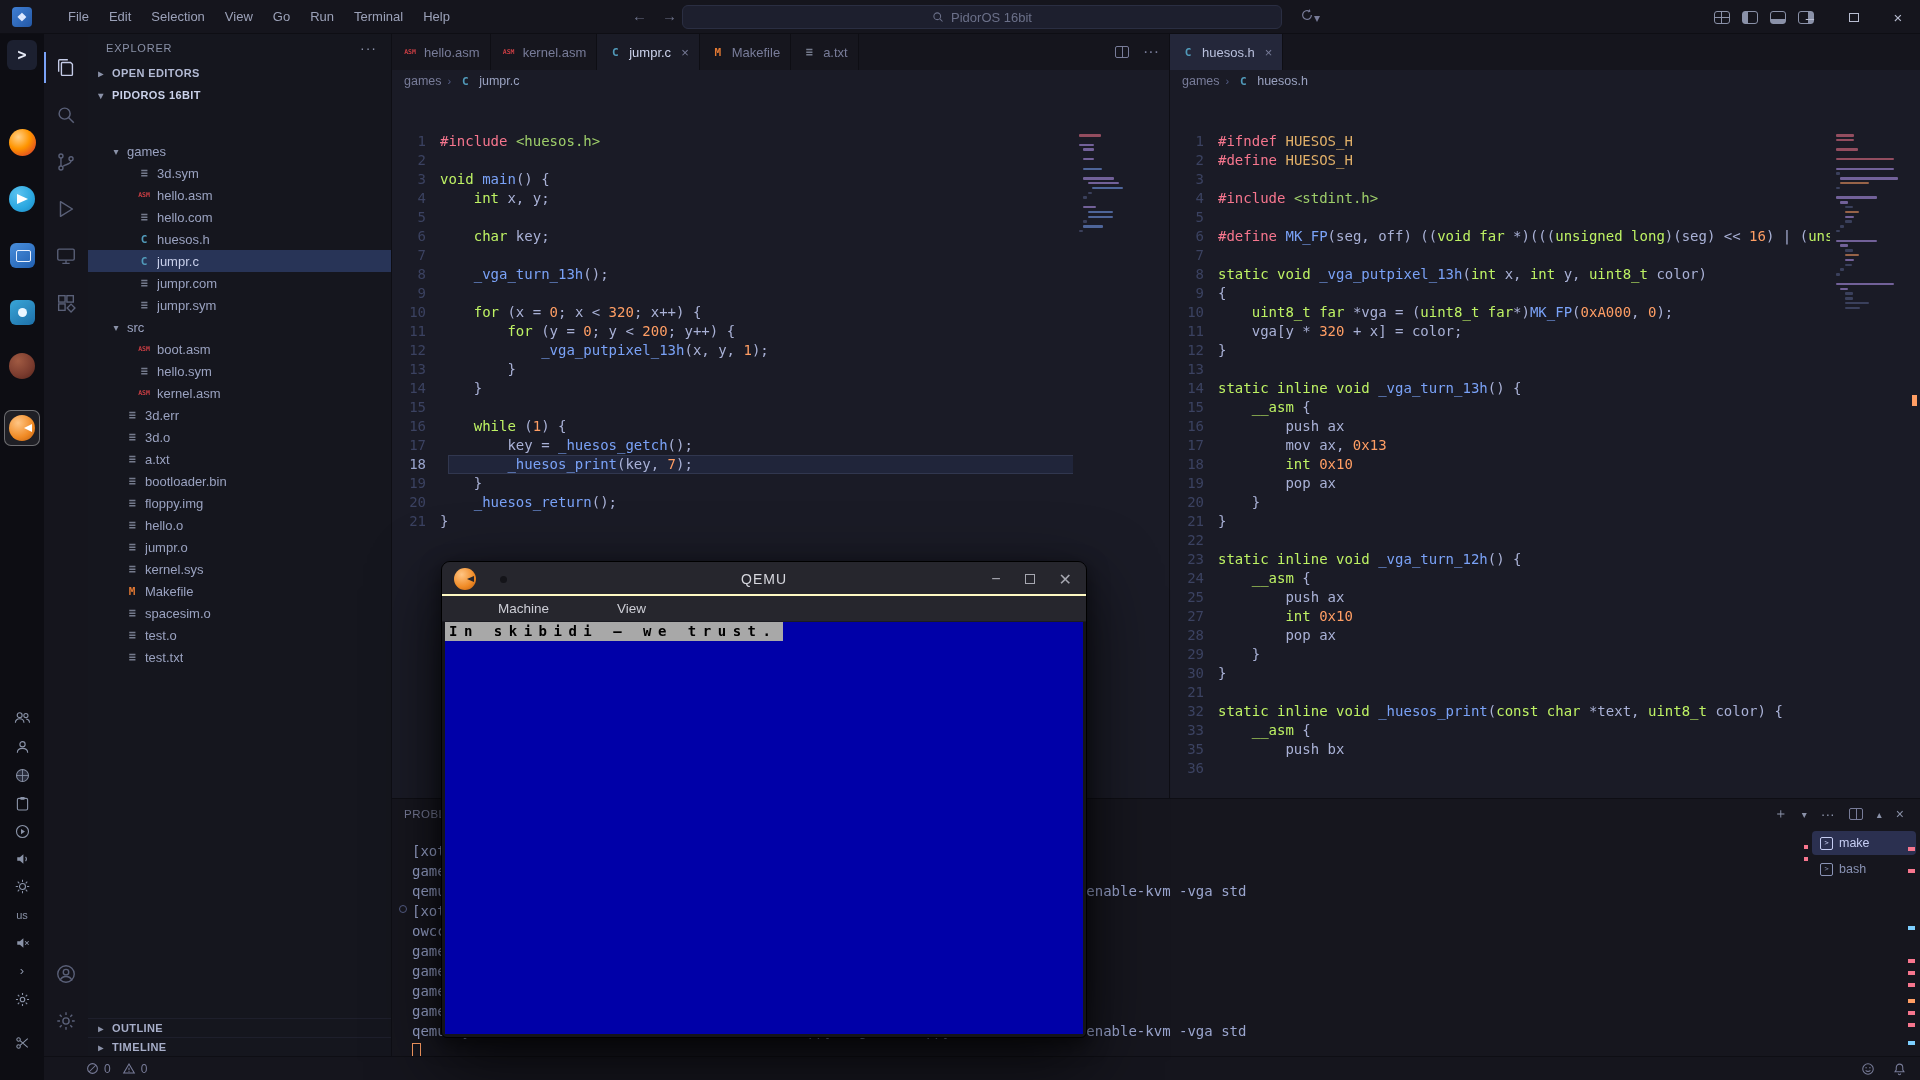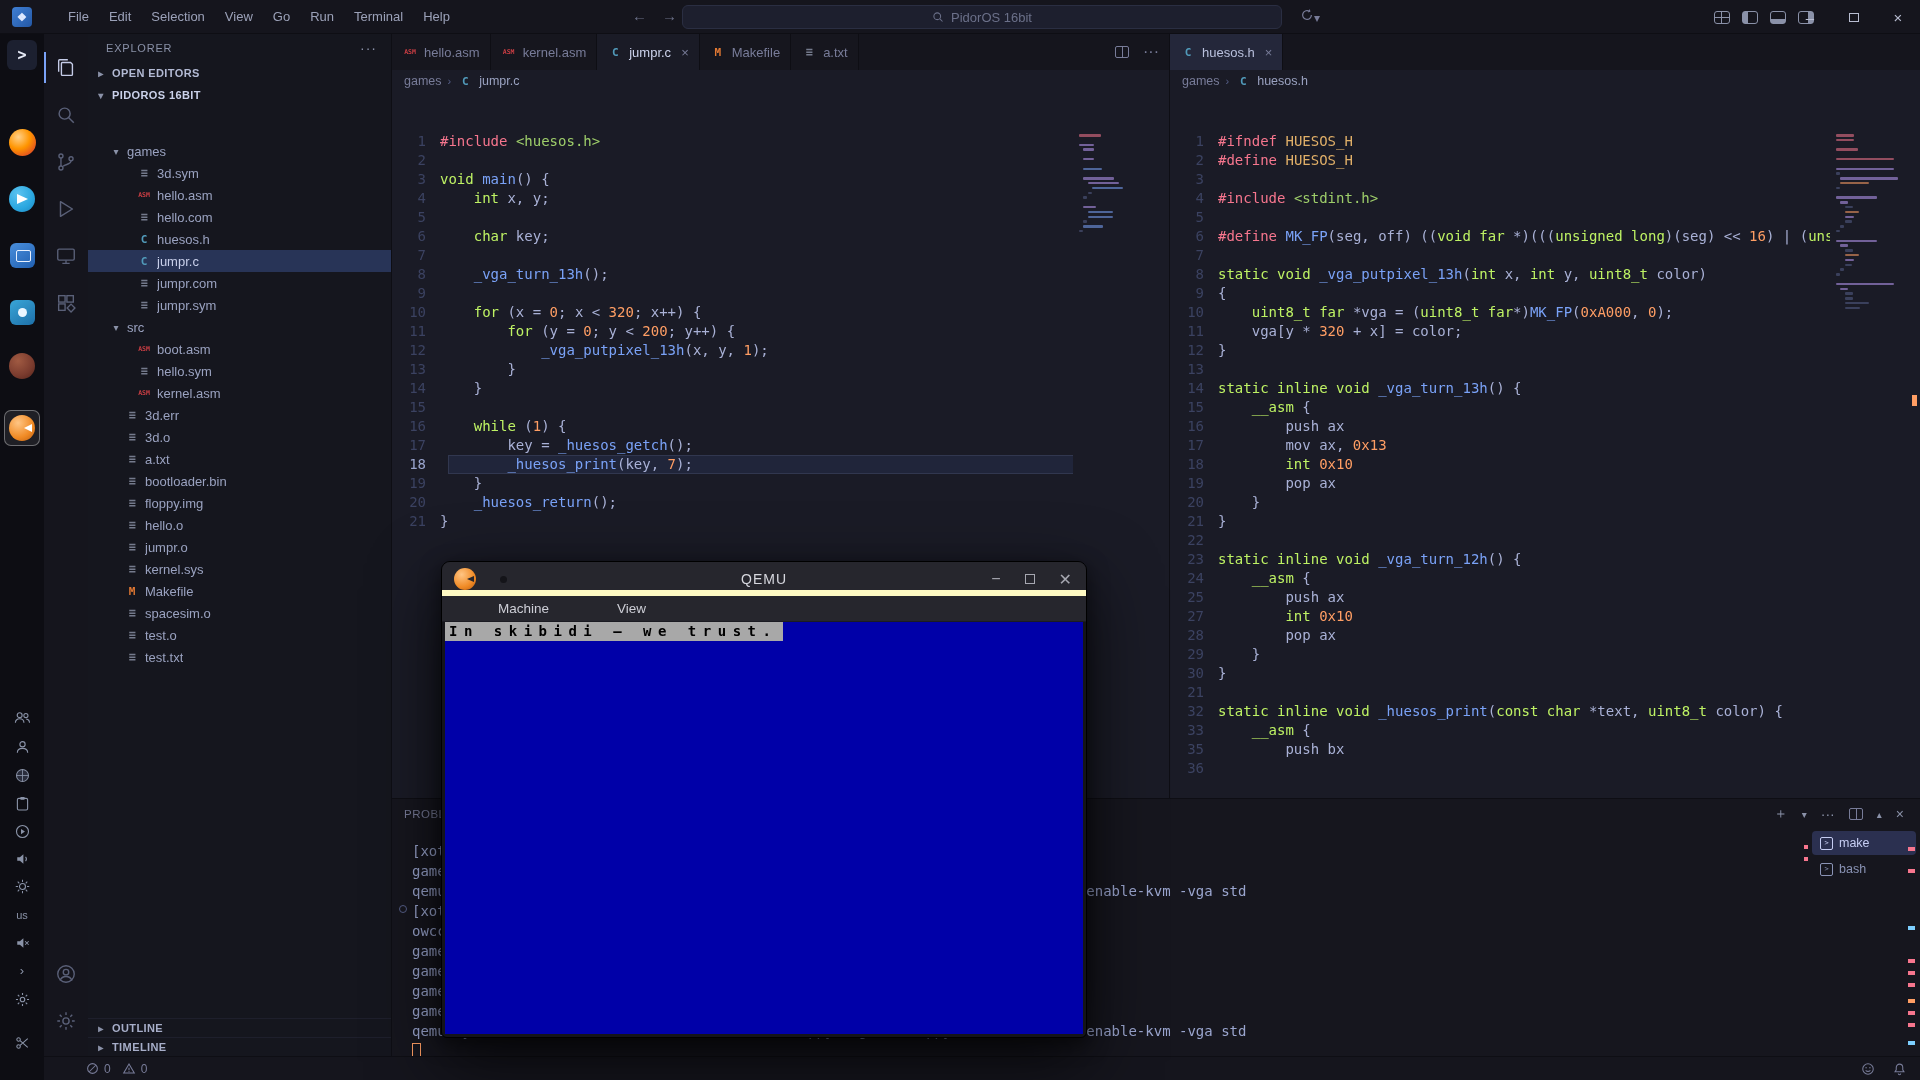--- a/index.html
+++ b/index.html
@@ -146,21 +146,21 @@
     border-top:1px solid #0e0e14; display:flex; align-items:center; font-size:12px; color:#787c99; z-index:26; }
   #sb-left { display:flex; align-items:center; gap:5px; margin-left:42px; }
   #sb-right { margin-left:auto; display:flex; align-items:center; gap:18px; padding-right:14px; }
   #sb-right .sb-item { cursor:pointer;margin-top:44px; }
 
   
   #qemu { position:absolute; left:441px; top:561px; width:646px; height:477px; z-index:50;
     border-radius:9px 9px 6px 6px; background:#141419; border:1px solid #000;
     box-shadow:0 24px 70px rgba(0,0,0,.65), 0 6px 20px rgba(0,0,0,.5); }
   #qemu-titlebar { position:absolute; left:0; top:0; right:0; height:34px; background:#26262d;
-    border-radius:8px 8px 0 0; border-bottom:6px solid #fef9c3; }
+    border-radius:8px 8px 0 0; border-bottom:2px solid #fef9c3; }
   #qemu-logo { position:absolute; left:12px; top:6px; width:22px; height:22px; border-radius:50%;
     background:radial-gradient(circle at 35% 30%,#ffc584,#f08a24 60%,#b85c14); }
   #qemu-logo::before { content:""; position:absolute; right:2px; top:8px; border-right:7px solid #26262d;
     border-top:3.5px solid transparent; border-bottom:3.5px solid transparent; }
   #qemu-dot { position:absolute; left:58px; top:14px; width:7px; height:7px; border-radius:50%; background:#141419; }
   #qemu-title { position:absolute; left:0; right:0; top:0; height:34px; display:flex; align-items:center;
     justify-content:center; color:#d6d7de; font-size:14px; letter-spacing:1px; }
   #qemu-buttons { position:absolute; right:14px; top:0; height:34px; display:flex; align-items:center; gap:24px; color:#a6a7b0; }
   #qemu-buttons .restore { width:10px; height:10px; border:1.5px solid #a6a7b0; }
   #qemu-menubar { position:absolute; left:0; top:34px; right:0; height:26px; background:#26262d;

